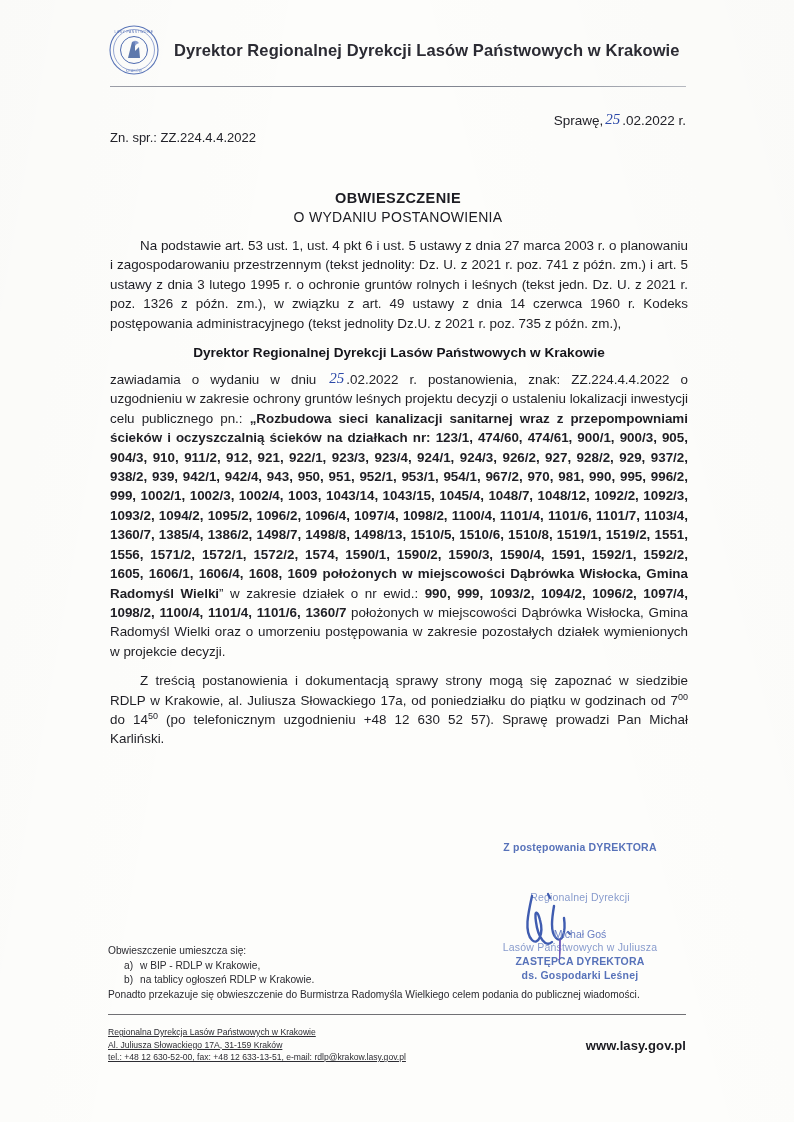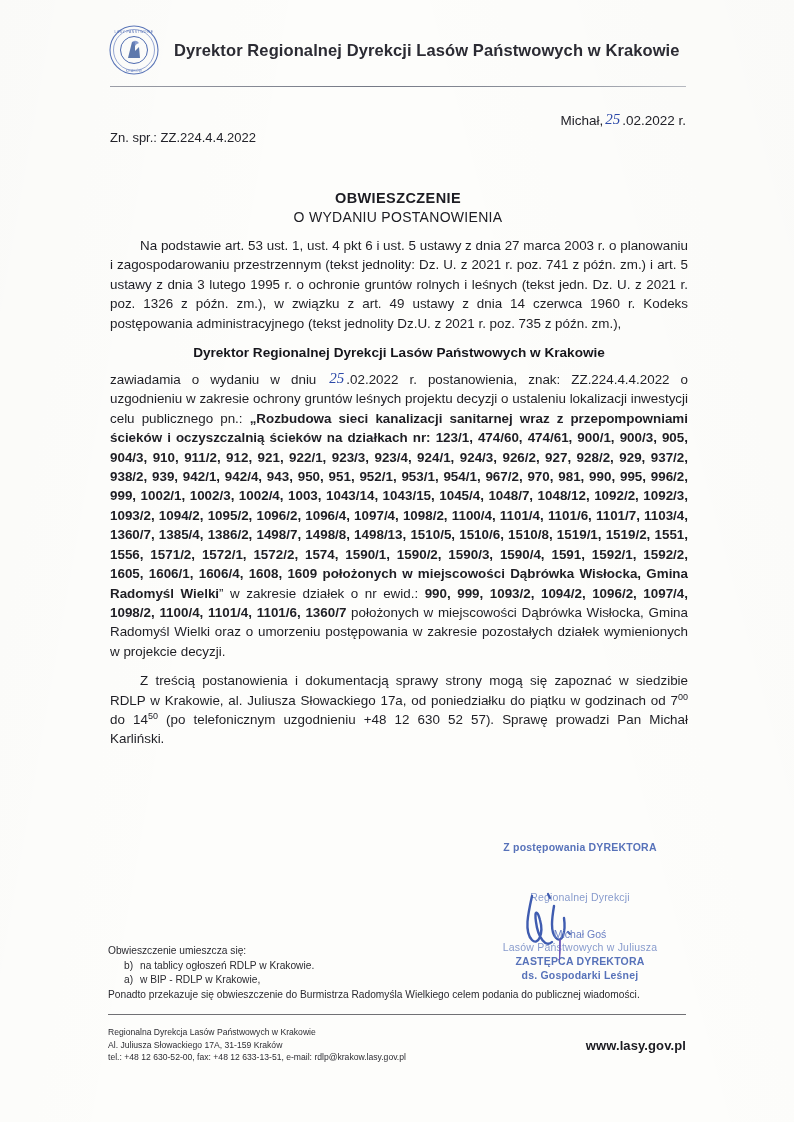--- a/index.html
+++ b/index.html
@@ -224,20 +224,21 @@
     top: 1026px;
     width: 578px;
     display: flex;
     justify-content: space-between;
     align-items: flex-start;
   }
   .footer-left {
     font-size: 8.6px;
     line-height: 12.6px;
     color: #2d2d33;
+    text-decoration: underline;
   }
   .footer-right {
     font-size: 13px;
     font-weight: bold;
     color: #1a1a20;
     letter-spacing: 0.1px;
     padding-top: 12px;
   }
 </style>
 </head>
@@ -258,21 +259,21 @@
         <text x="26" y="47.5" font-size="3.2" fill="#7089c4" text-anchor="middle" font-family="'Liberation Sans', sans-serif" letter-spacing="0.4">KRAKÓW</text>
       </svg>
     </div>
     <div class="letterhead-title">Dyrektor Regionalnej Dyrekcji Lasów Państwowych w Krakowie</div>
   </div>
   <div class="header-rule"></div>
 
   <div class="meta">
     <div class="case-no">Zn. spr.: ZZ.224.4.4.2022</div>
     <div class="place-date">
-      <span>Michał,</span><span class="hand">25</span><span>.02.2022 r.</span>
+      <span>Sprawę,</span><span class="hand">25</span><span>.02.2022 r.</span>
     </div>
   </div>
 
   <div class="doc-title">
     <div class="t1">OBWIESZCZENIE</div>
     <div class="t2">O WYDANIU POSTANOWIENIA</div>
   </div>
 
   <div class="body-area">
 
@@ -296,22 +297,22 @@
     <path d="M34 8 C30 26, 26 44, 34 52 C40 58, 46 46, 42 32 C40 24, 36 20, 38 34 C40 50, 48 60, 54 54" fill="none" stroke="#3f5cb0" stroke-width="2.4" stroke-linecap="round"></path>
     <path d="M56 18 C54 30, 52 44, 58 50 C64 56, 68 44, 66 30" fill="none" stroke="#3f5cb0" stroke-width="2.4" stroke-linecap="round"></path>
     <path d="M50 6 L52 10" fill="none" stroke="#3f5cb0" stroke-width="2.2" stroke-linecap="round"></path>
     <path d="M70 44 L72 46" fill="none" stroke="#3f5cb0" stroke-width="2.2" stroke-linecap="round"></path>
     <path d="M62 52 C62 62, 62 72, 61 72" fill="none" stroke="#6a52b8" stroke-width="1.8" stroke-linecap="round"></path>
   </svg>
   <div class="sig-name">Michał Goś</div>
 
   <div class="notes">
     <div>Obwieszczenie umieszcza się:</div>
+    <div class="lettered"><span class="mark">a)</span><span>w BIP - RDLP w Krakowie,</span></div>
     <div class="lettered"><span class="mark">b)</span><span>na tablicy ogłoszeń RDLP w Krakowie.</span></div>
-    <div class="lettered"><span class="mark">a)</span><span>w BIP - RDLP w Krakowie,</span></div>
     <div>Ponadto przekazuje się obwieszczenie do Burmistrza Radomyśla Wielkiego celem podania do publicznej wiadomości.</div>
   </div>
 
   <div class="footer-rule"></div>
   <div class="footer">
     <div class="footer-left">
       <div>Regionalna Dyrekcja Lasów Państwowych w Krakowie</div>
       <div>Al. Juliusza Słowackiego 17A, 31-159 Kraków</div>
       <div>tel.: +48 12 630-52-00, fax: +48 12 633-13-51, e-mail: rdlp@krakow.lasy.gov.pl</div>
     </div>

